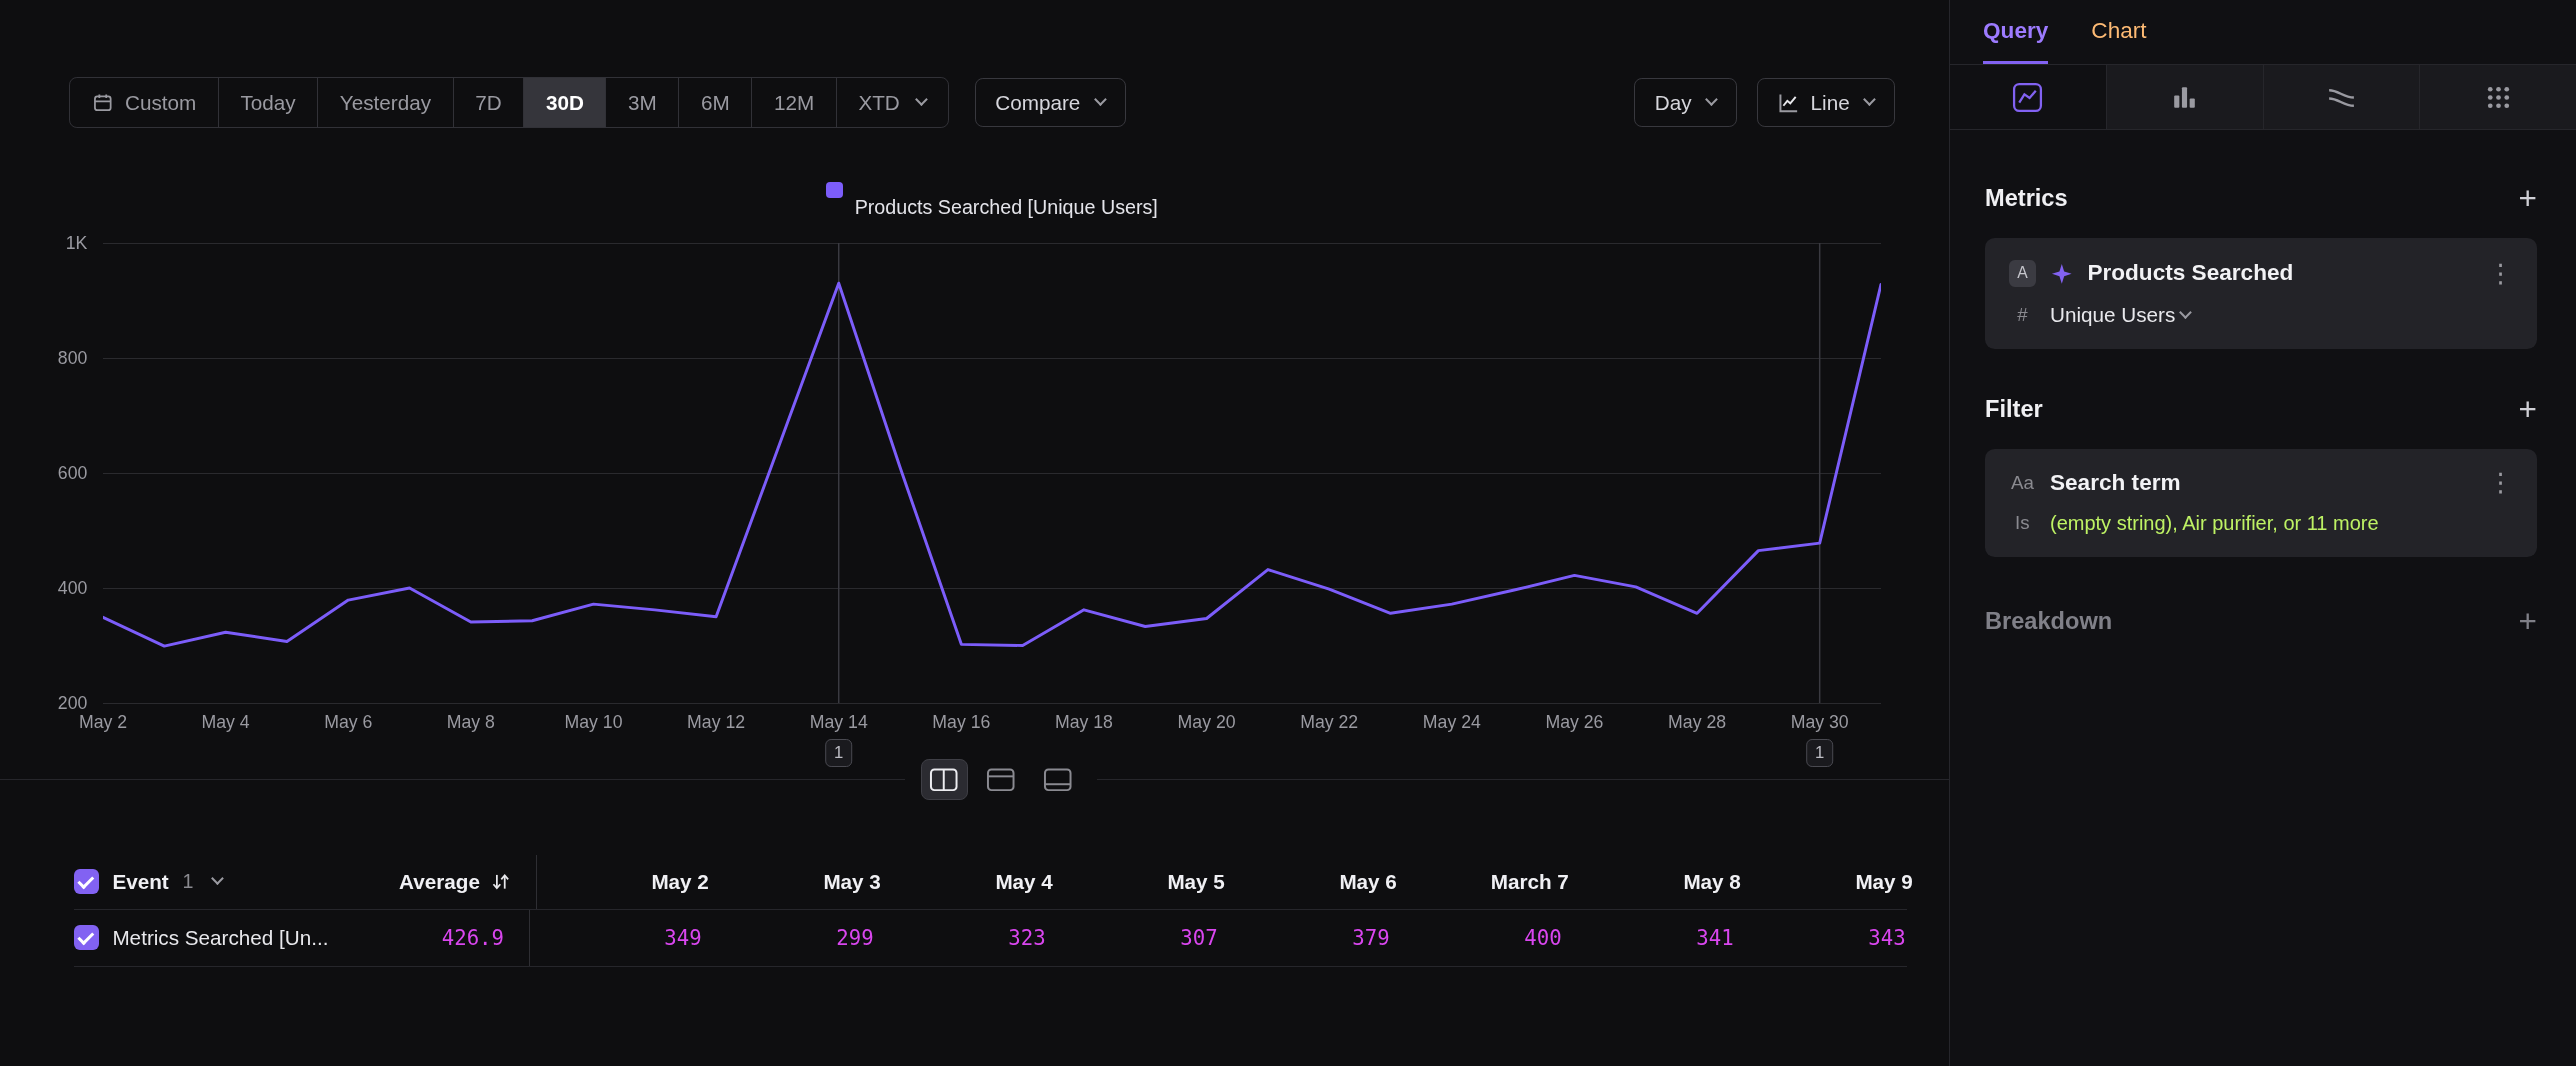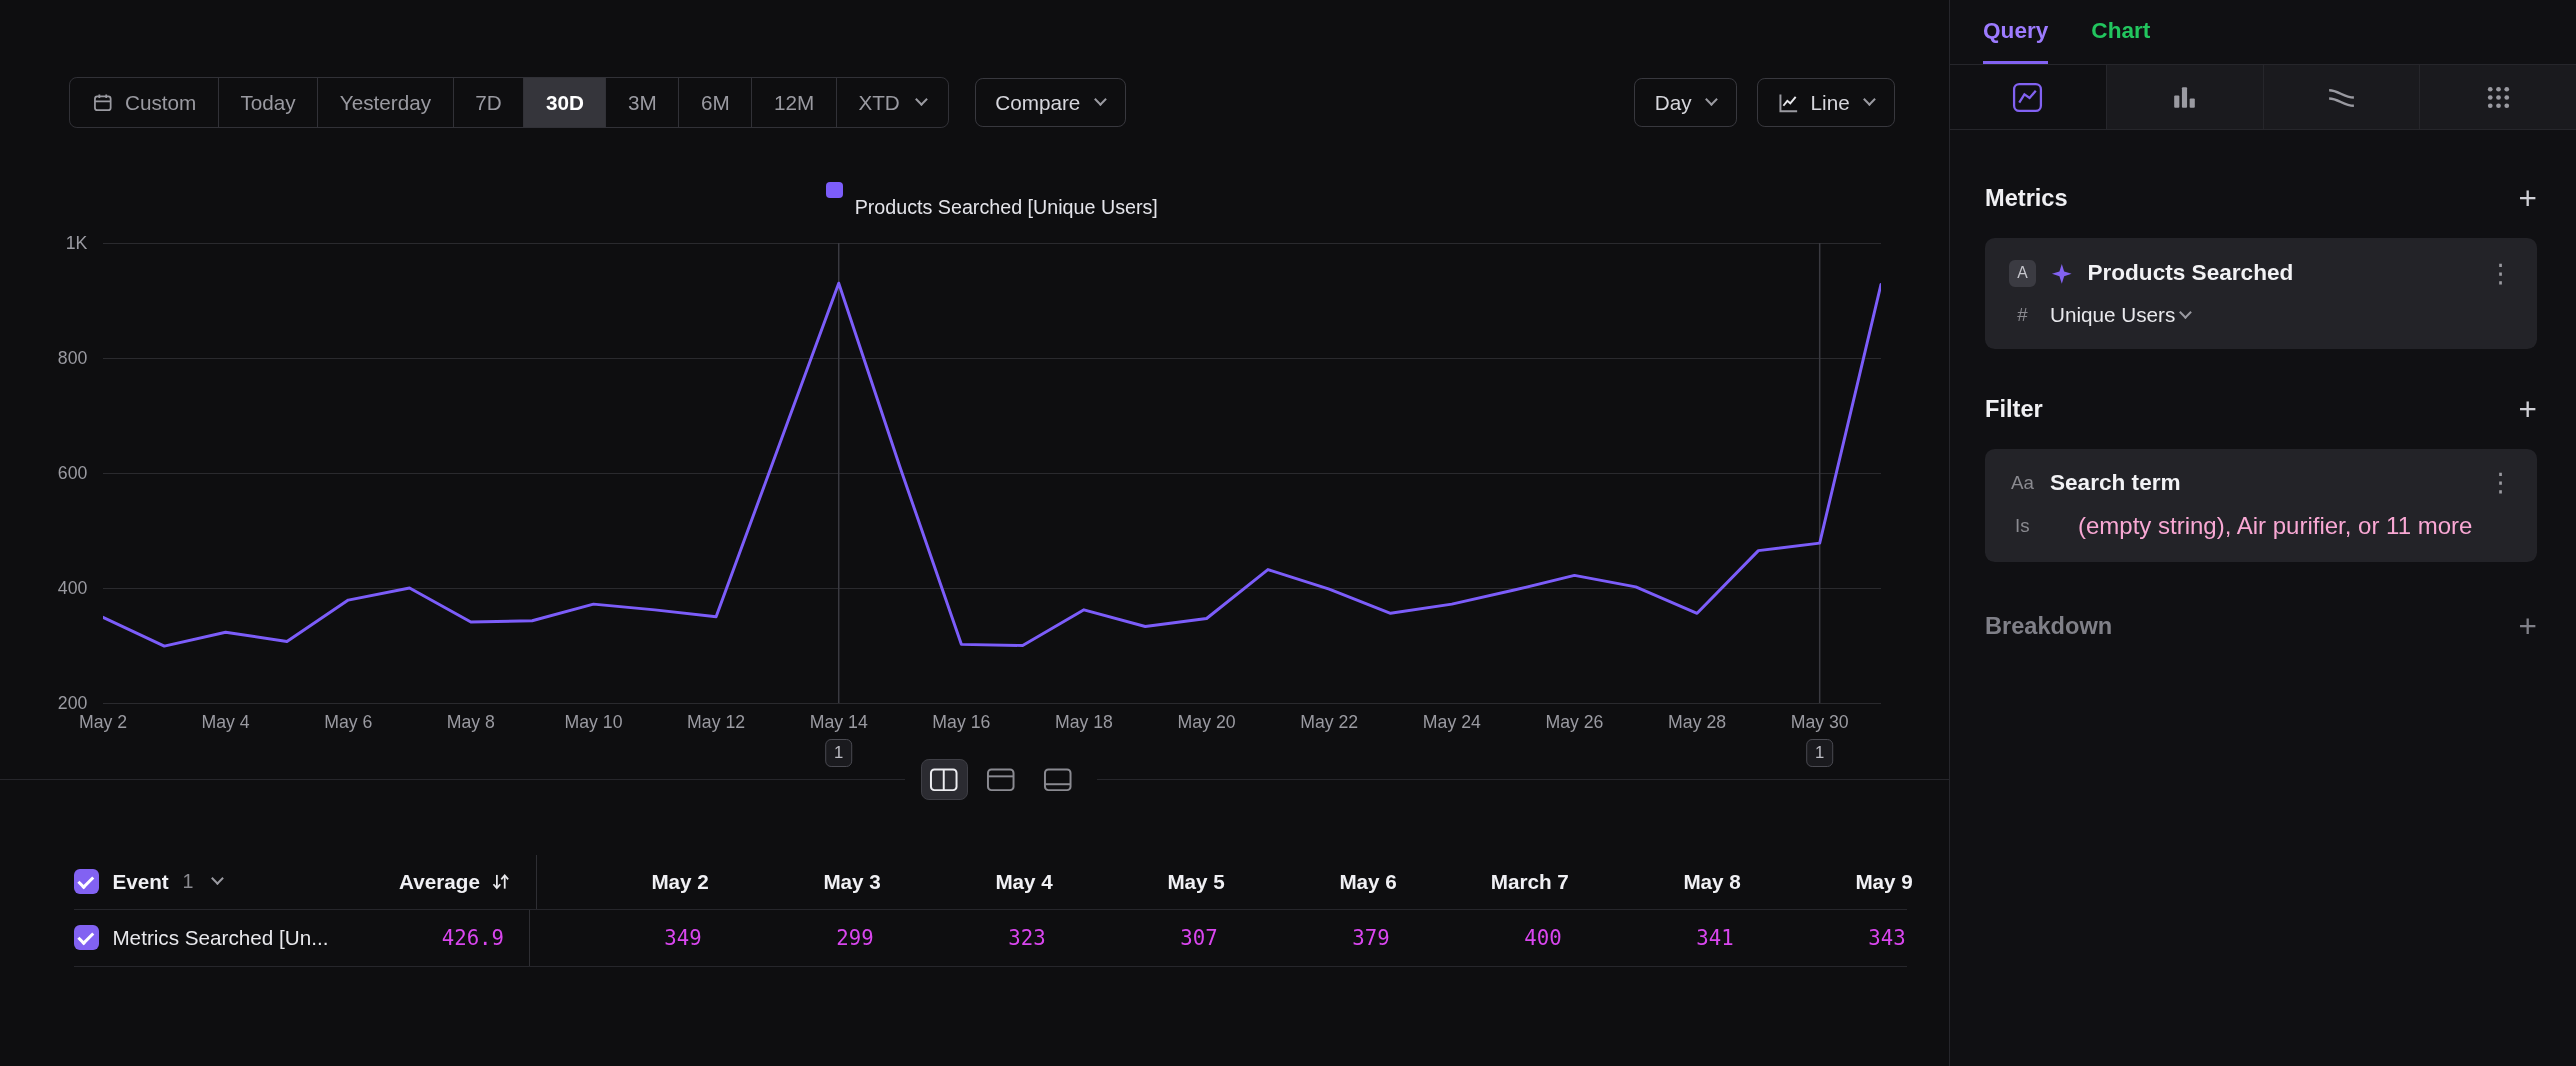--- a/index.html
+++ b/index.html
@@ -81,41 +81,41 @@
   .mono { font-family: "DejaVu Sans Mono", monospace; font-size: 20.7px; color: #d946ef; }
   .cell-name { font-size: 20.7px; color: #e8e8ec; white-space: nowrap; overflow: hidden; }
   .checkbox {
     width: 24.6px; height: 24.6px; border-radius: 5.9px; background: var(--accent, #8262f2);
     display: flex; align-items: center; justify-content: center; cursor: pointer; flex: 0 0 auto;
   }
   .checkbox::after { content: ""; width: 11.8px; height: 5.9px; border-left: 3px solid #fff; border-bottom: 3px solid #fff; transform: rotate(-45deg) translateY(-1px); }
 
   
   .tabbar { height: 65px; border-bottom: 1px solid #26262b; display: flex; align-items: stretch; gap: 43px; padding-left: 33px; }
-  .sidetab { display: flex; align-items: center; font-size: 22.6px; color: #22c55e; cursor: pointer; border-bottom: 3px solid transparent; font-weight: bold; }
+  .sidetab { display: flex; align-items: center; font-size: 22.6px; color: #fdba74; cursor: pointer; border-bottom: 3px solid transparent; }
   .sidetab.active { color: #9d7bff; font-weight: 700; border-bottom-color: #8262f2; }
   .viz-tabs { height: 65px; display: flex; border-bottom: 1px solid #26262b; }
   .viz-tab { flex: 1; display: flex; align-items: center; justify-content: center; background: #1a1a1e; border-left: 1px solid #26262b; cursor: pointer; border-top: none; border-right: none; border-bottom: none; }
   .viz-tab:first-child { border-left: none; }
   .viz-tab.active { background: #101013; }
   .side-content { padding: 53px 39px 0 35px; }
   .sec-head { display: flex; align-items: center; justify-content: space-between; }
   .sec-title { font-size: 23.6px; font-weight: 700; color: #f0f0f3; }
   .sec-title.dim { color: #808088; }
   .plus { font-size: 31.5px; font-weight: 400; color: #cfcfd5; background: none; border: none; cursor: pointer; line-height: 1; font-family: inherit; }
   .plus.dim { color: #808088; }
   .card { margin-top: 23.6px; background: #232328; border-radius: 9.8px; padding: 21.6px 23.6px; cursor: pointer; }
   .card-row1 { display: flex; align-items: center; gap: 13.8px; }
   .card-row2 { display: flex; align-items: center; gap: 13.8px; margin-top: 15.7px; }
   .abadge { width: 27.6px; height: 27.6px; border-radius: 5.9px; background: #3b3b42; color: #c6c6cc; font-size: 15.7px; display: flex; align-items: center; justify-content: center; flex: 0 0 auto; }
   .tbadge { width: 27.6px; text-align: center; color: #8a8a90; font-size: 18.7px; flex: 0 0 auto; }
   .card-name { font-size: 22.6px; font-weight: 700; color: #f2f2f5; }
   .kebab { margin-left: auto; color: #9a9aa0; font-size: 25.6px; background: none; border: none; cursor: pointer; line-height: 1; }
   .agg-label { font-size: 20.7px; color: #e8e8ec; cursor: pointer; display: flex; align-items: center; }
-  .filter-val { font-size: 24px; color: #f9a8d4; margin-left: 28px; }
+  .filter-val { font-size: 20px; color: #bef264; }
   .sec-gap { margin-top: 45px; }
   .sec-gap2 { margin-top: 49px; }
 </style>
 </head>
 <body>
 
 <div class="main">
 
   <div class="toolbar">
     <div class="toolbar-left">

